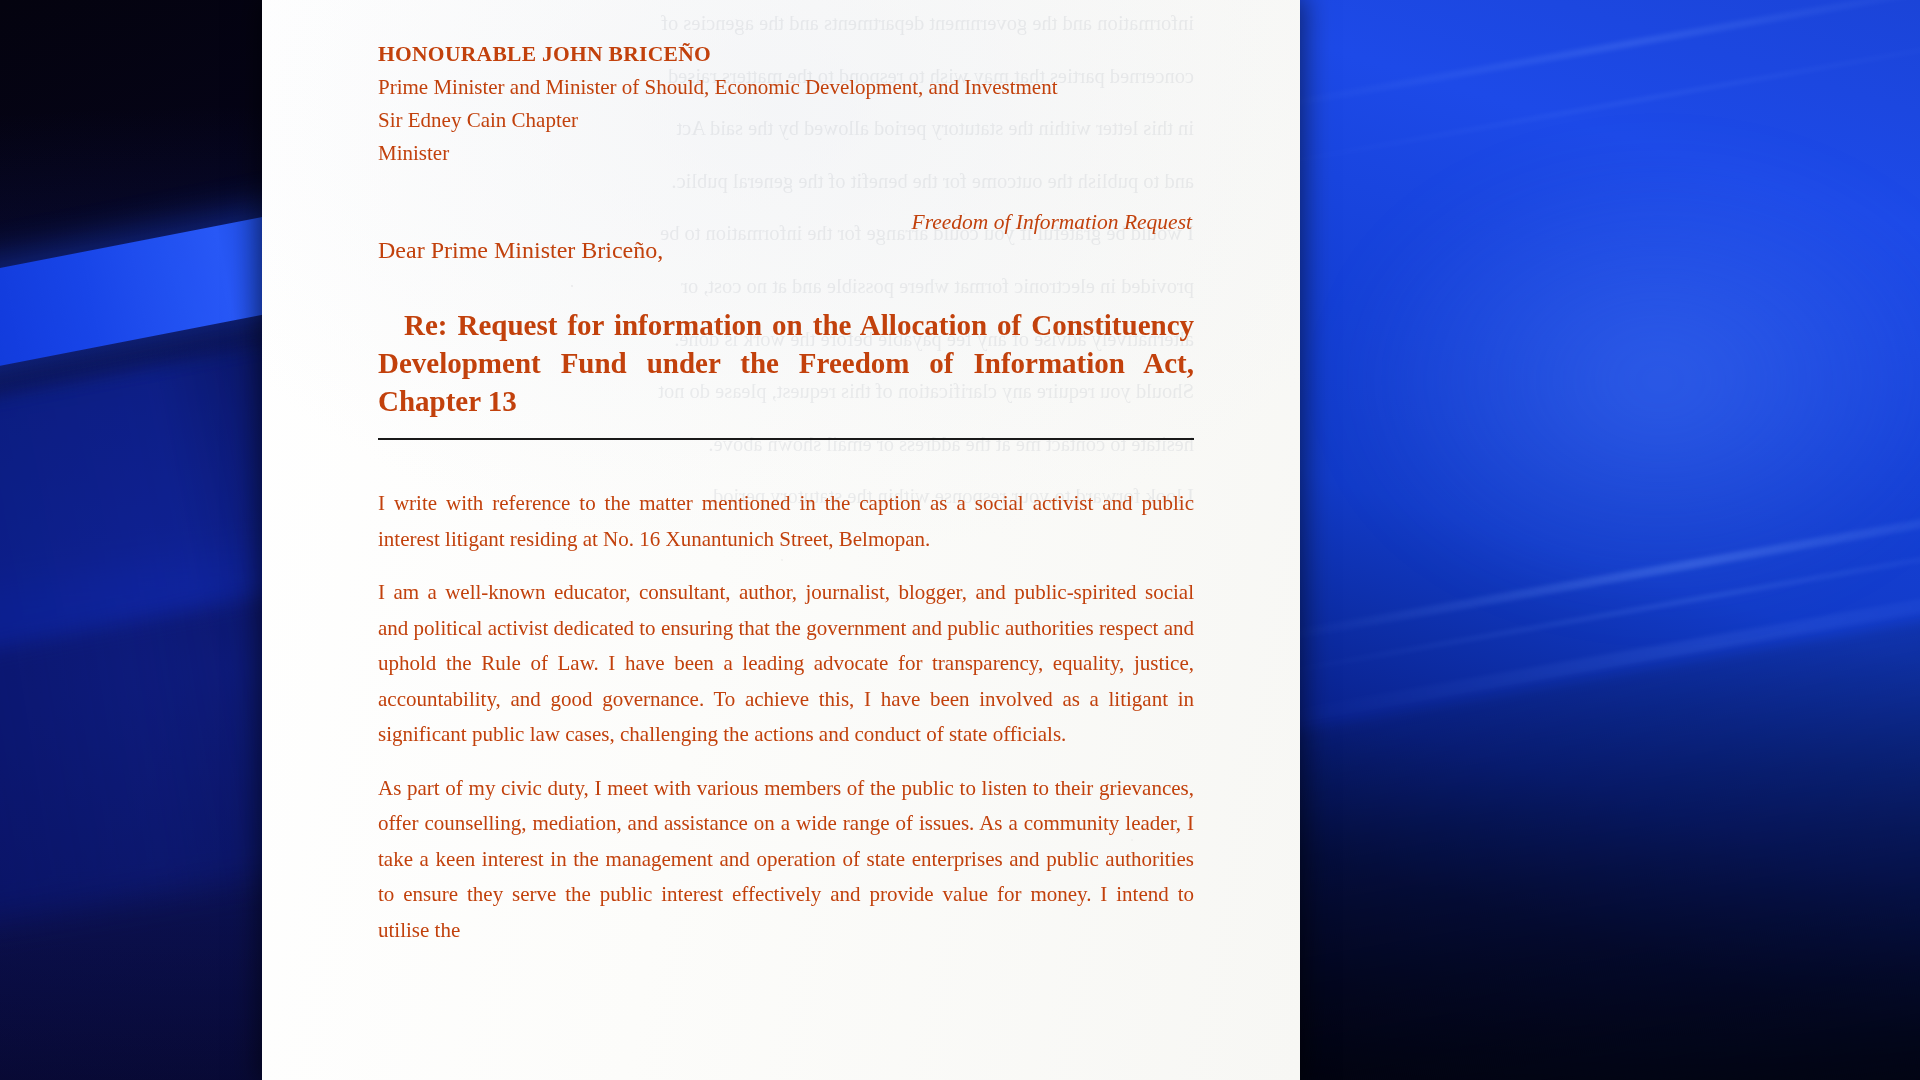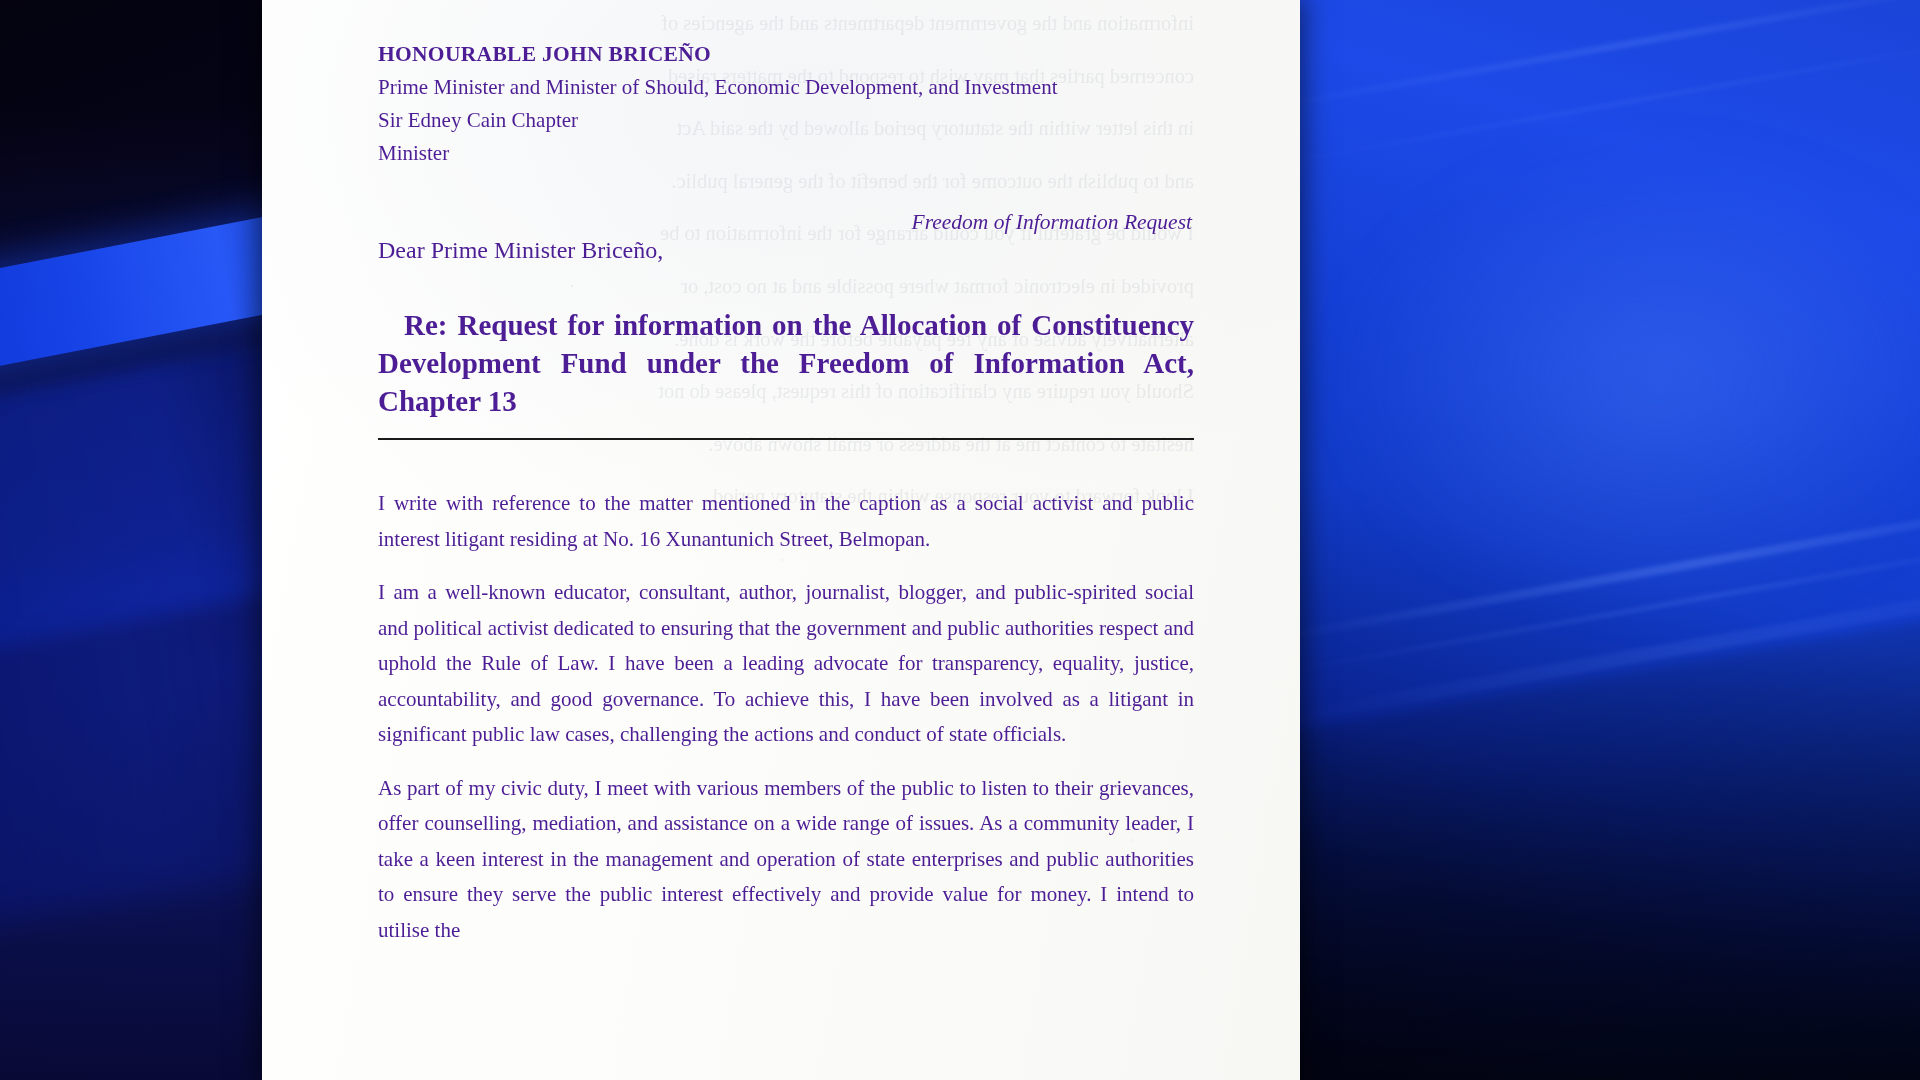--- a/index.html
+++ b/index.html
@@ -124,21 +124,21 @@
     pointer-events:none;
     user-select:none;
   }
   .showthrough p { margin:0 0 17px 0; }
 
   
   .content {
     position:absolute;
     left:0; top:0; right:0; bottom:0;
     padding:30px 106px 0 116px;
-    color:#4c1d95;
+    color:#c2410c;
   }
 
   .addr-block { margin-top:8px; }
   .addressee {
     font-weight:bold;
     font-size:21.5px;
     letter-spacing:0.3px;
     line-height:33px;
   }
   .addr-line {

